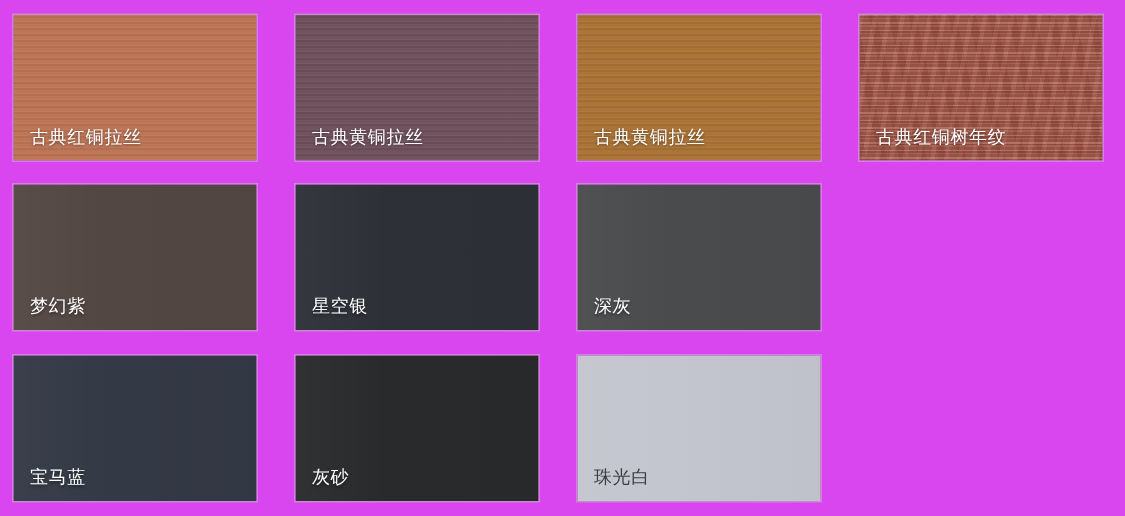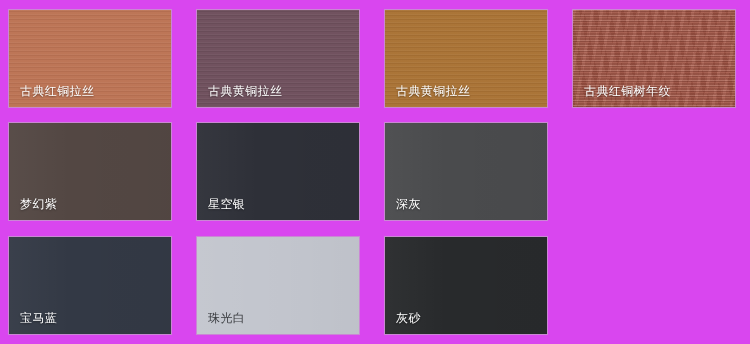--- a/index.html
+++ b/index.html
@@ -172,21 +172,21 @@
         <div class="swatch-fill tex-flat" style="background-color: rgb(74, 75, 77);"></div>
         <span class="swatch-label" style="color: rgb(255, 255, 255);">深灰</span>
       </div>
     </div>
     <div class="swatch-row row-3">
       <div class="swatch-cell">
         <div class="swatch-fill tex-flat" style="background-color: rgb(51, 57, 69);"></div>
         <span class="swatch-label" style="color: rgb(255, 255, 255);">宝马蓝</span>
       </div>
       <div class="swatch-cell">
+        <div class="swatch-fill tex-flat" style="background-color: rgb(40, 42, 44);"></div>
+        <span class="swatch-label" style="color: rgb(255, 255, 255);">灰砂</span>
+      </div>
+      <div class="swatch-cell">
         <div class="swatch-fill tex-flat" style="background-color: rgb(195, 198, 206);"></div>
         <span class="swatch-label label-dark" style="color: rgb(58, 60, 64);">珠光白</span>
-      </div>
-      <div class="swatch-cell">
-        <div class="swatch-fill tex-flat" style="background-color: rgb(40, 42, 44);"></div>
-        <span class="swatch-label" style="color: rgb(255, 255, 255);">灰砂</span>
       </div>
     </div>
   </div>
 
 </body></html>

